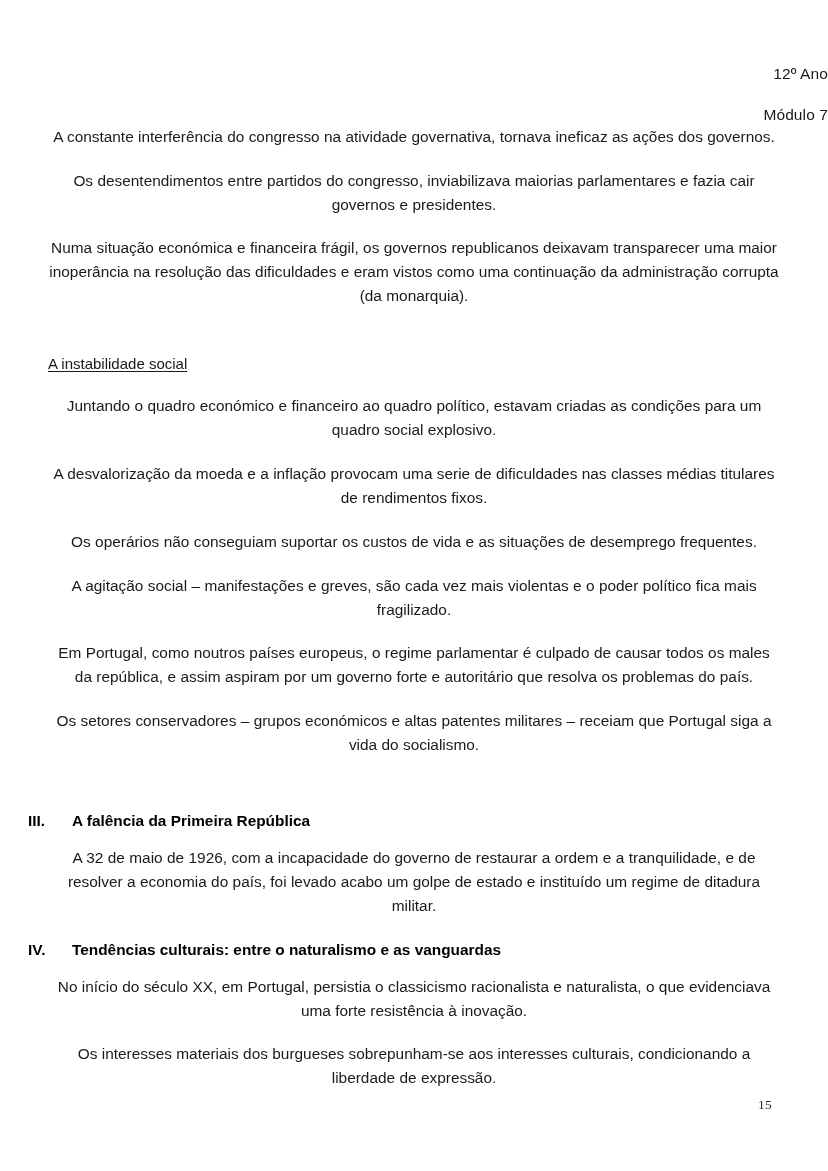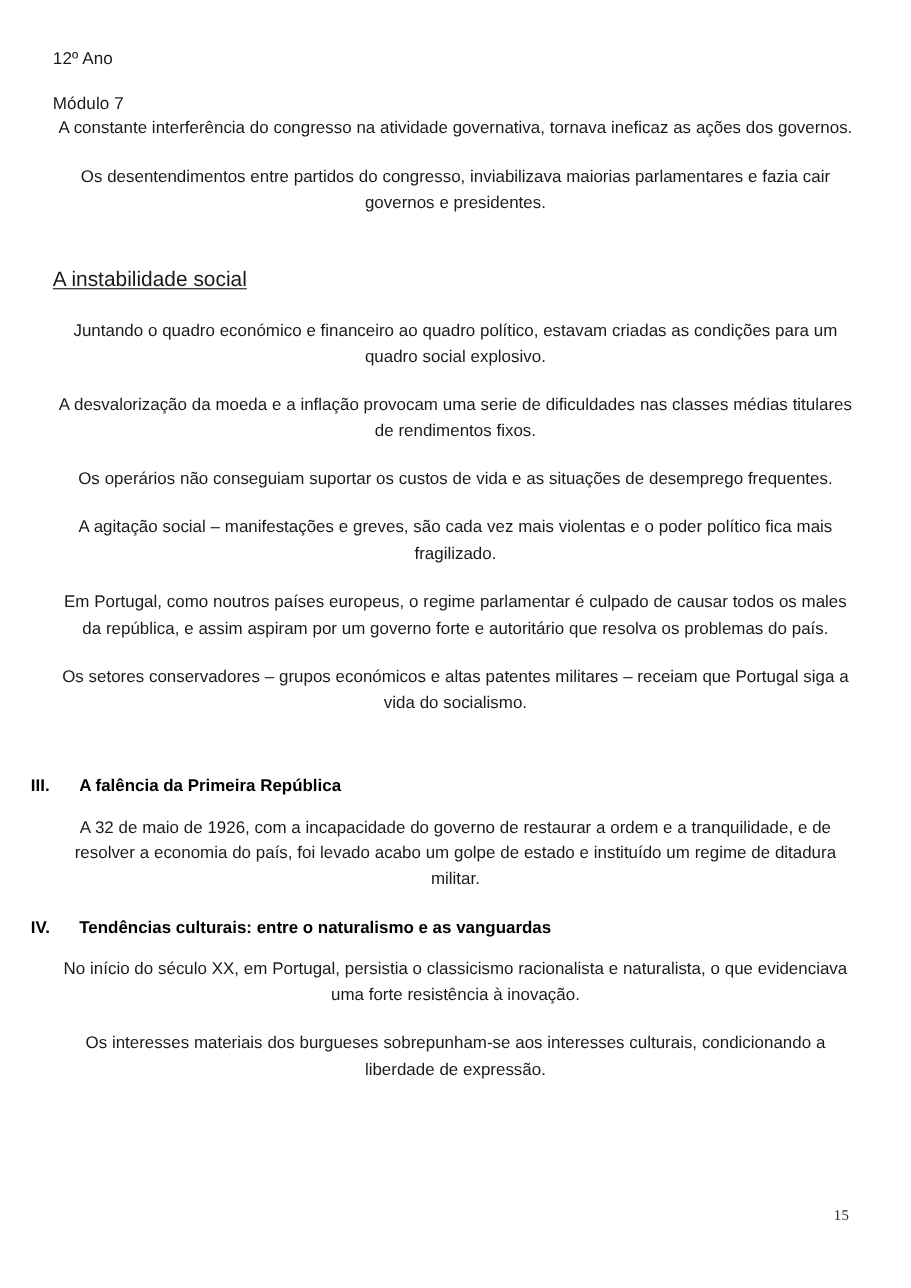--- a/index.html
+++ b/index.html
@@ -19,23 +19,22 @@
   }
 
   .page {
     position: absolute;
     inset: 0;
     background: #ffffff;
   }
 
   
   .doc-header {
-    padding-top: 44px;
-    text-align: left;
-    margin-left: 48px;
+    padding-top: 64px;
+    text-align: right;
   }
   .doc-header .hdr-line {
     font-size: 15.5px;
     line-height: 1.25;
     color: #1a1a1a;
     letter-spacing: .1px;
   }
   .doc-header .hdr-line.hdr-course {
     margin-bottom: 22px;
   }
@@ -54,21 +53,21 @@
     font-size: 15.4px;
     line-height: 1.55;
     color: #1a1a1a;
     text-align: center;
     word-spacing: .1px;
   }
 
   
   .sub-heading {
     margin: 44px 0 19px 0;
-    font-size: 19px;
+    font-size: 15px;
     line-height: 1.55;
     color: #1a1a1a;
   }
   .sub-heading span.sh-text {
     text-decoration: underline;
     text-underline-offset: 2px;
   }
 
   
   .section-heading {
@@ -118,20 +117,21 @@
     <div class="hdr-line hdr-course">12º Ano</div>
     <div class="hdr-line hdr-module">Módulo 7</div>
   </header>
 
   <main class="content">
     <div class="content-inner">
 
       <section>
         <p class="body-para">A constante interferência do congresso na atividade governativa, tornava ineficaz as ações dos governos.</p>
         <p class="body-para">Os desentendimentos entre partidos do congresso, inviabilizava maiorias parlamentares e fazia cair governos e presidentes.</p>
+        <p class="body-para">Numa situação económica e financeira frágil, os governos republicanos deixavam transparecer uma maior inoperância na resolução das dificuldades e eram vistos como uma continuação da administração corrupta (da monarquia).</p>
       </section>
 
       <section>
         <div class="sub-heading">
           <span class="sh-text">A instabilidade social</span>
         </div>
         <p class="body-para">Juntando o quadro económico e financeiro ao quadro político, estavam criadas as condições para um quadro social explosivo.</p>
         <p class="body-para">A desvalorização da moeda e a inflação provocam uma serie de dificuldades nas classes médias titulares de rendimentos fixos.</p>
         <p class="body-para">Os operários não conseguiam suportar os custos de vida e as situações de desemprego frequentes.</p>
         <p class="body-para">A agitação social – manifestações e greves, são cada vez mais violentas e o poder político fica mais fragilizado.</p>

